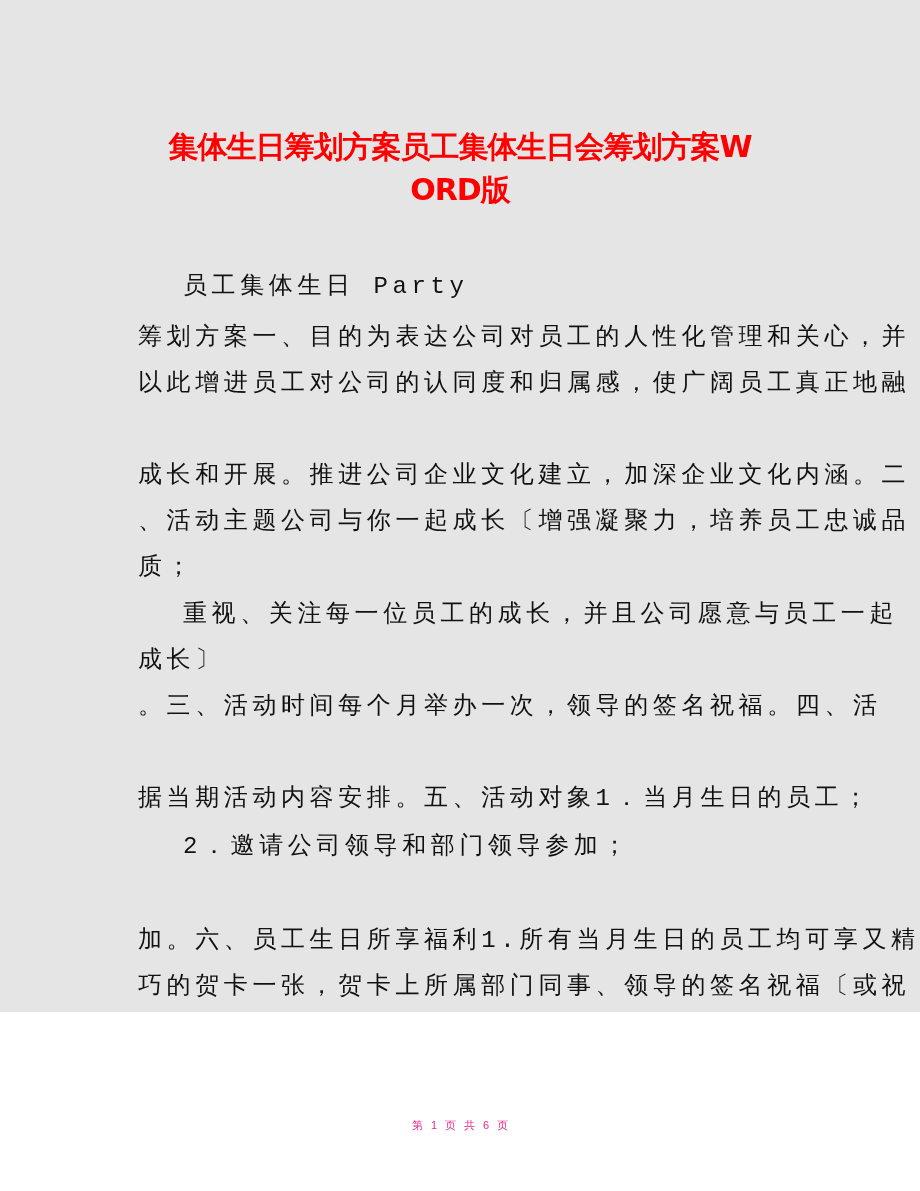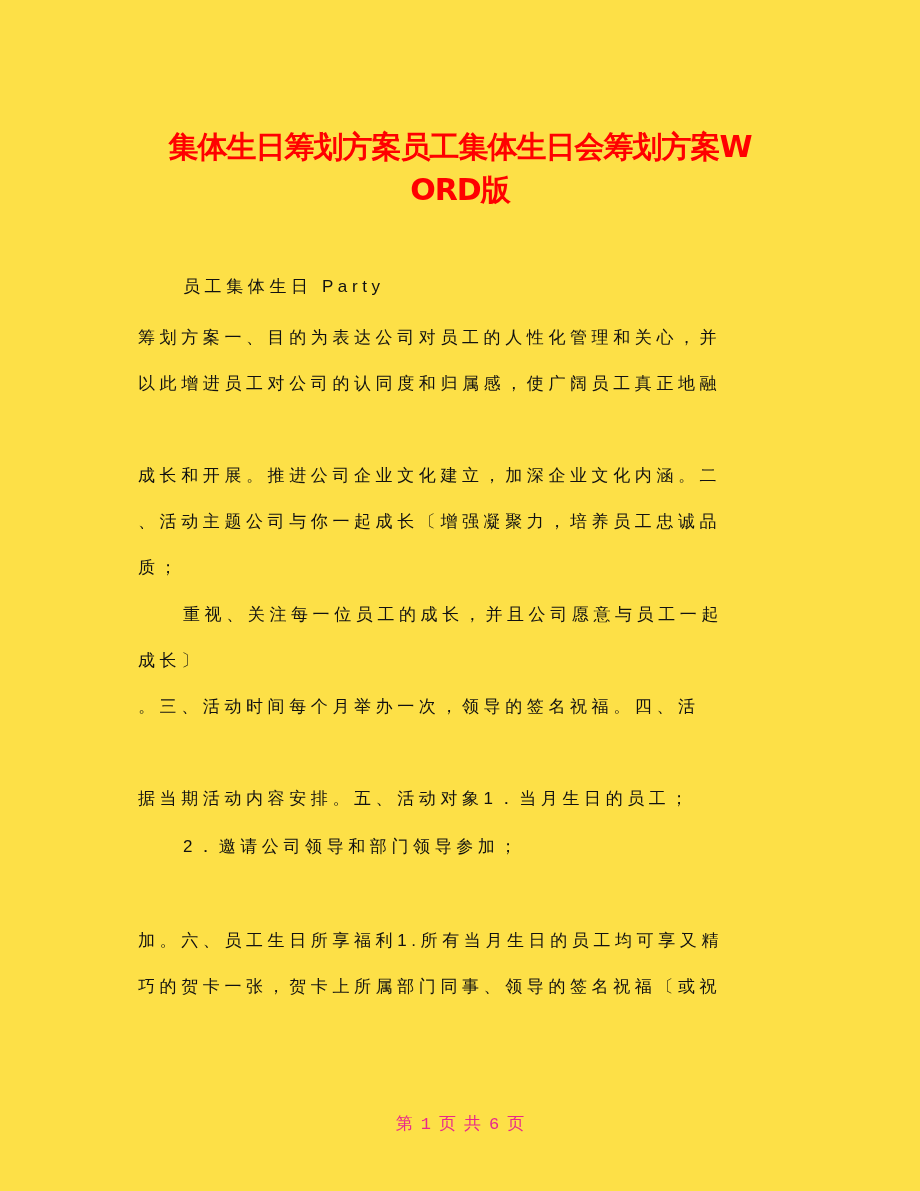--- a/index.html
+++ b/index.html
@@ -1,36 +1,36 @@
 <!DOCTYPE html>
 <html><head>
 <meta charset="utf-8">
 <style>
   html, body { margin: 0; padding: 0; background: #ffffff; }
   body { width: 920px; height: 1191px; position: relative; overflow: hidden; }
-  .page { position: absolute; left: 0; top: 0; width: 920px; height: 1191px; background: #fde047; }
+  .page { position: absolute; left: 0; top: 0; width: 920px; height: 1012px; background: #e5e5e5; }
   .title {
     position: absolute; left: 120px; width: 680px; text-align: center;
     font-family: "DejaVu Sans", "Liberation Sans", sans-serif;
     font-weight: bold; font-size: 30px; color: #ff0000; line-height: 48px;
     letter-spacing: -1px;
   }
   .title.l1 { top: 123px; }
   .title.l2 { top: 166px; text-align: center; }
   .line {
     position: absolute; left: 138px; width: 650px; white-space: nowrap;
-    font-family: Liberation Sans, sans-serif;
-    font-size: 17px; color: #111111; line-height: 30px;
+    font-family: Liberation Mono, monospace;
+    font-size: 24px; color: #111111; line-height: 30px;
     letter-spacing: 4.6px;
   }
   .line.indent { left: 183px; }
   .footer {
     position: absolute; top: 1112px; left: 0; width: 920px; text-align: center;
-    font-family: Liberation Mono, monospace;
-    font-size: 17px; color: #e8288c; line-height: 26px; word-spacing: 4px;
+    font-family: Liberation Sans, sans-serif;
+    font-size: 11px; color: #e8288c; line-height: 26px; word-spacing: 4px;
   }
   .footer span { margin: 0 4px; }
 </style>
 </head>
 <body>
 
 <div class="page">
   <div class="title l1">集体生日筹划方案员工集体生日会筹划方案W</div>
   <div class="title l2">ORD版</div>
 

